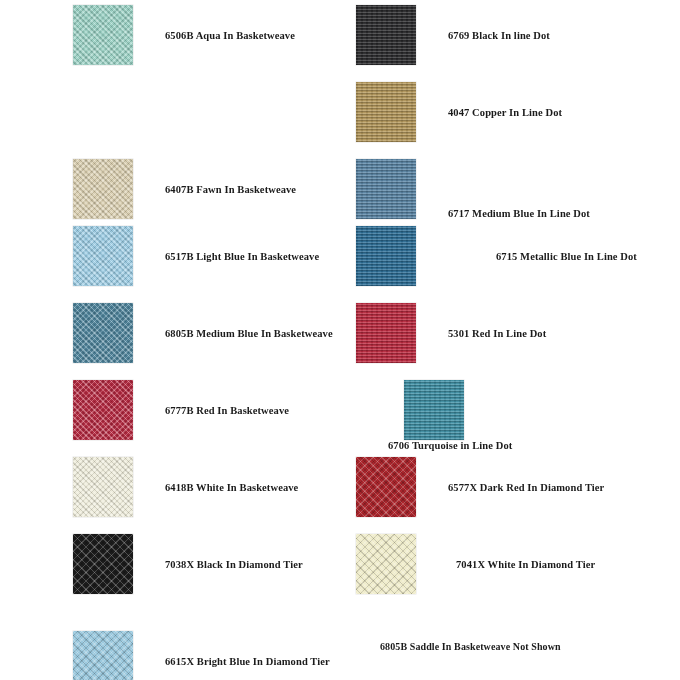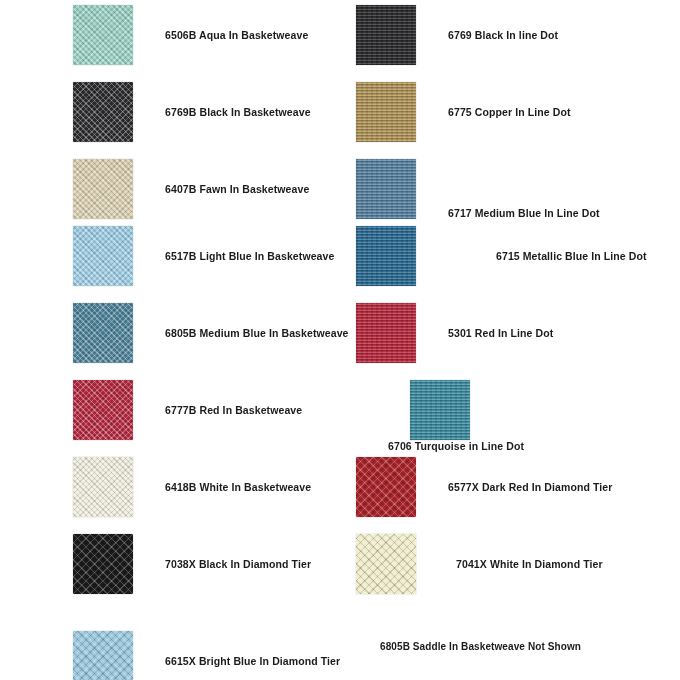--- a/index.html
+++ b/index.html
@@ -11,20 +11,21 @@
     width: 680px;
     height: 680px;
     font-family: "Liberation Sans", sans-serif;
     overflow: hidden;
   }
   #chart {
     position: relative;
     width: 592px;
     height: 680px;
     background: #ffffff;
+    font-family: Liberation Serif, serif;
   }
   .swatch-row {
     position: absolute;
     display: flex;
     align-items: center;
   }
   .swatch {
     width: 60px;
     height: 60px;
     flex: 0 0 60px;
@@ -94,26 +95,20 @@
 <body>
 
 <div id="chart">
 
 <div class="swatch-row" style="left: 73px; top: 5px;">
       <div class="swatch" style="background: rgb(153, 207, 194);">
         <div class="swatch-inner tex-basketweave"></div>
       </div>
       <div class="swatch-label" style="margin-left: 32px;">6506B Aqua In Basketweave</div>
     </div>
-    <div class="swatch-row" style="left: 73px; top: 82px;">
-      <div class="swatch" style="background: rgb(45, 45, 47);">
-        <div class="swatch-inner tex-basketweave"></div>
-      </div>
-      <div class="swatch-label" style="margin-left: 32px;">6769B Black In Basketweave</div>
-    </div>
     <div class="swatch-row" style="left: 73px; top: 159px;">
       <div class="swatch" style="background: rgb(216, 205, 175);">
         <div class="swatch-inner tex-basketweave"></div>
       </div>
       <div class="swatch-label" style="margin-left: 32px;">6407B Fawn In Basketweave</div>
     </div>
     <div class="swatch-row" style="left: 73px; top: 226px;">
       <div class="swatch" style="background: rgb(156, 203, 226);">
         <div class="swatch-inner tex-basketweave"></div>
       </div>
@@ -152,21 +147,21 @@
     <div class="swatch-row" style="left: 356px; top: 5px;">
       <div class="swatch" style="background: rgb(43, 43, 45);">
         <div class="swatch-inner tex-linedot"></div>
       </div>
       <div class="swatch-label" style="margin-left: 32px;">6769 Black In line Dot</div>
     </div>
     <div class="swatch-row" style="left: 356px; top: 82px;">
       <div class="swatch" style="background: rgb(183, 154, 92);">
         <div class="swatch-inner tex-linedot"></div>
       </div>
-      <div class="swatch-label" style="margin-left: 32px;">6775 Copper In Line Dot</div>
+      <div class="swatch-label" style="margin-left: 32px;">4047 Copper In Line Dot</div>
     </div>
     <div class="swatch-row" style="left: 356px; top: 159px; align-items: flex-end;">
       <div class="swatch" style="background: rgb(91, 135, 168);">
         <div class="swatch-inner tex-linedot"></div>
       </div>
       <div class="swatch-label" style="margin-left: 32px;">6717 Medium Blue In Line Dot</div>
     </div>
     <div class="swatch-row" style="left: 356px; top: 226px;">
       <div class="swatch" style="background: rgb(44, 111, 152);">
         <div class="swatch-inner tex-linedot"></div>

